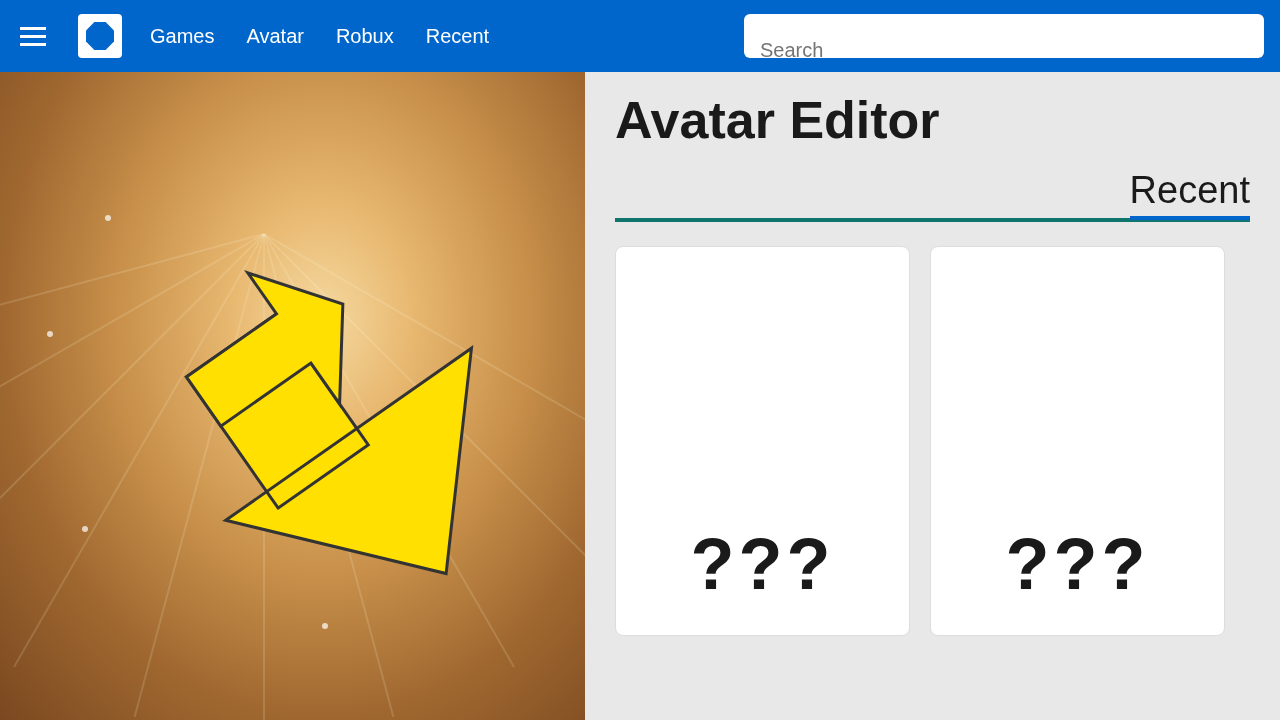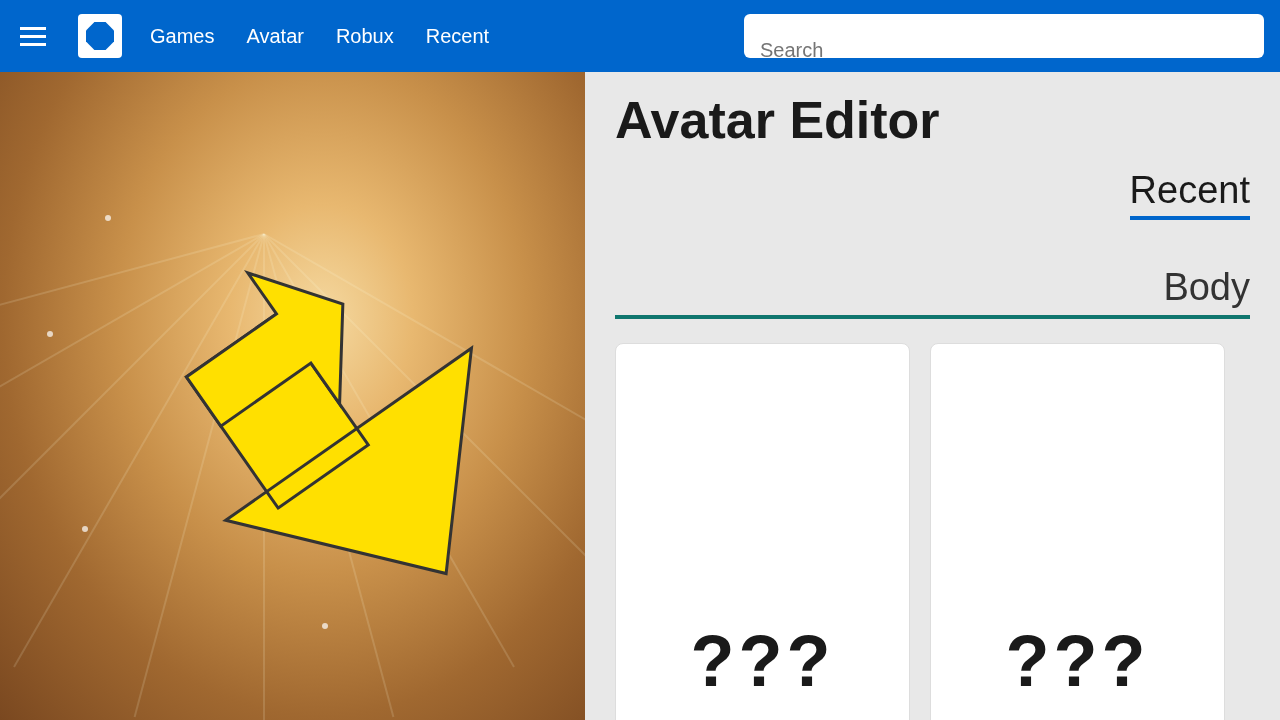--- a/index.html
+++ b/index.html
@@ -275,21 +275,20 @@
       </svg>
     </div>
   </div>
 
   <div class="right-panel">
 
     <h1 class="page-title">Avatar Editor</h1>
 
     <div class="tabs">
       <div class="tab active">Recent</div>
-      <div class="tab">Body</div>
     </div>
 
     <div class="items-grid">
       <div class="item-card">
         <span class="item-card-question">???</span>
       </div>
       <div class="item-card">
         <span class="item-card-question">???</span>
       </div>
     </div>

